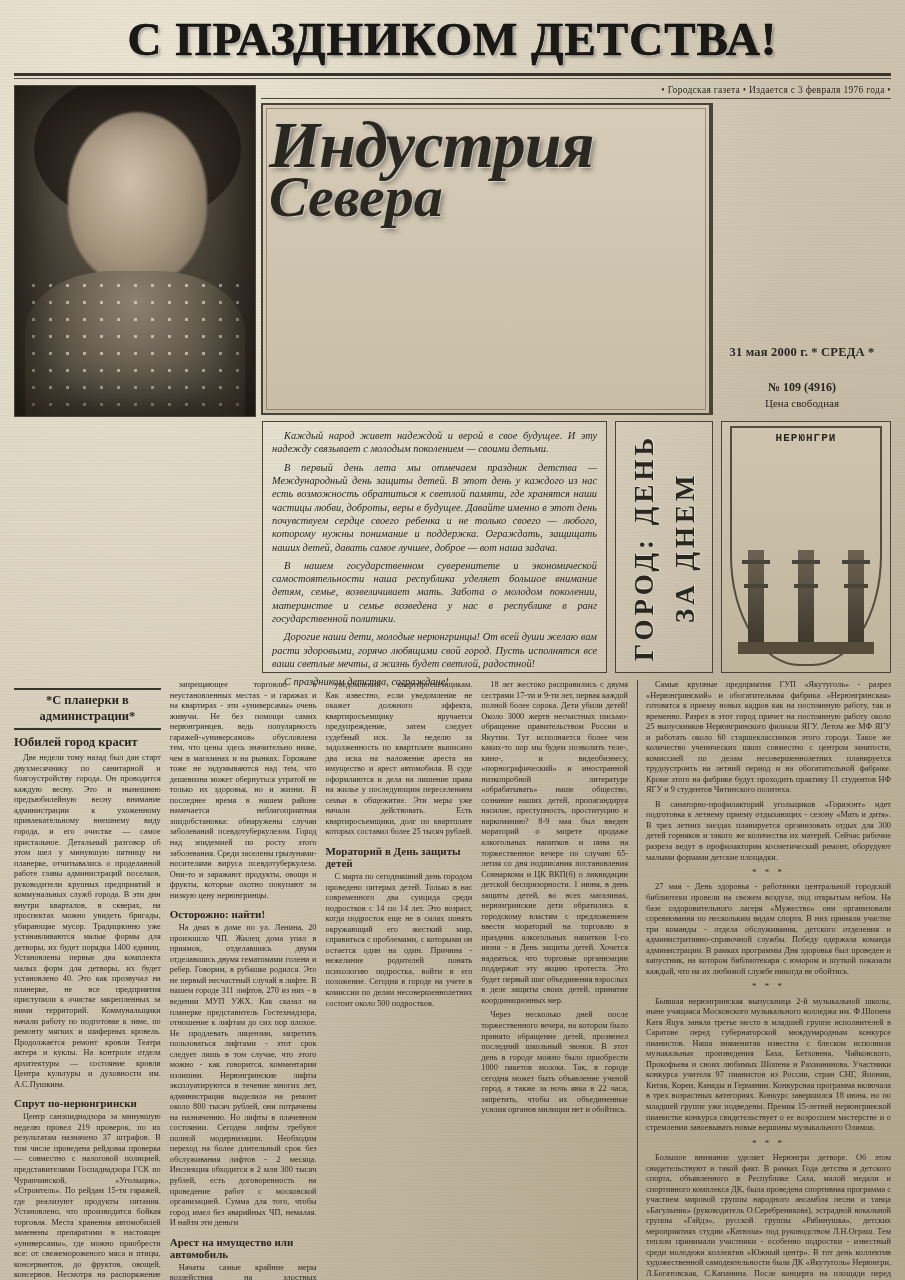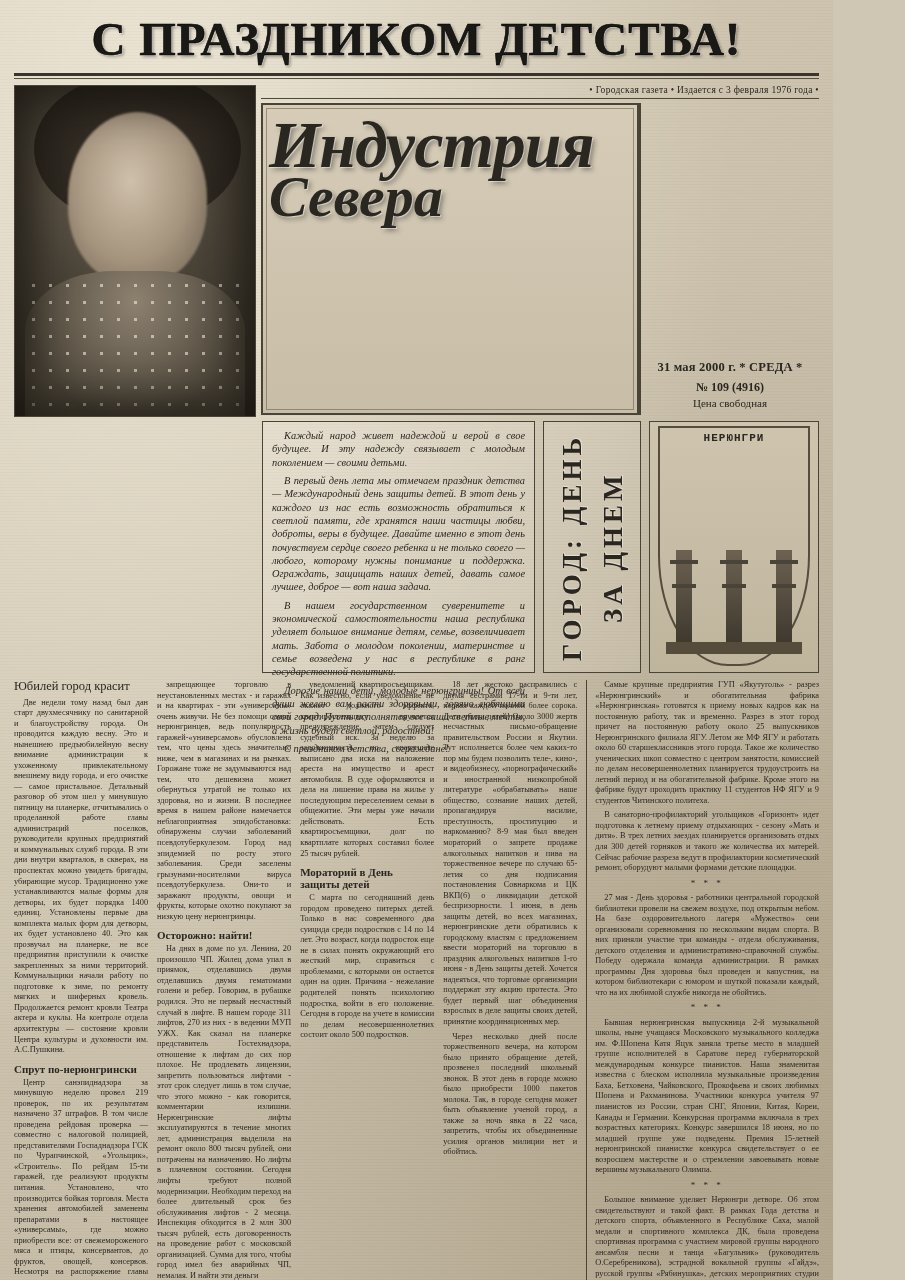--- a/index.html
+++ b/index.html
@@ -4,21 +4,21 @@
 <style>
   html,body{margin:0;padding:0;}
   body{
     width:905px;height:1280px;
     background:#cfc6b4;
     font-family:"Liberation Serif", serif;
     color:#2a2722;
     overflow:hidden;
   }
   .page{
-    position:relative;width:833px;height:1280px;
+    position:relative;width:905px;height:1280px;
     background:
       radial-gradient(ellipse at 20% 12%, rgba(255,250,235,.55), rgba(0,0,0,0) 60%),
       radial-gradient(ellipse at 85% 85%, rgba(120,100,70,.22), rgba(0,0,0,0) 55%),
       linear-gradient(135deg,#d8cfbc 0%,#cdc3ae 40%,#c6bca6 70%,#bfb49d 100%);
     box-sizing:border-box;
     padding:10px 14px;
   }
   .grain{
     position:absolute;inset:0;pointer-events:none;
     background-image:
@@ -100,21 +100,21 @@
     text-shadow:1px 1px 0 rgba(255,255,255,.45), 3px 3px 5px rgba(0,0,0,.35);
     line-height:.92;
   }
   .mast-1{font-size:66px;letter-spacing:-1px;text-align:left;padding-top:6px;}
   .mast-2{font-size:58px;text-align:left;padding-right:14px;margin-top:-6px;}
   .mast-meta{
     width:170px;border-left:2px solid #4a4338;display:flex;flex-direction:column;
     justify-content:flex-end;align-items:center;padding:6px 4px;text-align:center;
   }
   .mast-date{font-size:12.5px;font-weight:bold;letter-spacing:.2px;}
-  .mast-num{font-size:12px;font-weight:bold;margin-top:5px;}
+  .mast-num{font-size:12px;font-weight:bold;margin-top:20px;}
   .mast-price{font-size:11px;margin-top:2px;}
 
   
   .midband{display:flex;gap:8px;margin-top:6px;height:252px;}
   .mid-left{width:240px;}
   .editorial{
     flex:1;border:1px solid #4a4338;padding:7px 9px;
     font-size:10.4px;line-height:1.28;text-align:justify;font-style:italic;
     background:rgba(255,252,243,.18);
   }
@@ -150,21 +150,21 @@
   .emblem .ground{
     position:absolute;left:16px;right:16px;bottom:18px;height:12px;background:#554c3b;z-index:1;
   }
 
   
   .cols{display:flex;gap:9px;margin-top:7px;}
   .col{font-size:8.3px;line-height:1.27;text-align:justify;}
   .c1{width:148px;} .c2{width:148px;} .c3{width:148px;} .c4{width:148px;}
   .c5{width:247px;}
   .col h3{
-    font-size:12.5px;font-weight:normal;margin:0 0 4px;line-height:1.08;text-align:left;
+    font-size:12.5px;font-weight:bold;margin:0 0 4px;line-height:1.08;text-align:left;
   }
   .col h4{
     font-size:11px;font-weight:bold;margin:7px 0 3px;line-height:1.1;text-align:left;
   }
   .col p{margin:0 0 4px;text-indent:9px;}
   .right-col{
     border-left:1px solid #4a4338;padding-left:8px;
   }
   .stars{text-align:center;font-size:9px;letter-spacing:3px;margin:4px 0;}
   .planerka{
@@ -231,20 +231,21 @@
         <div class="tower"></div>
         <div class="tower"></div>
       </div>
       <div class="ground"></div>
     </div>
   </div>
 
   <div class="cols">
 
     <div class="col c1">
+      <div class="planerka">*С планерки в администрации*</div>
       <h3>Юбилей город красит</h3>
       <p>Две недели тому назад был дан старт двухмесячнику по санитарной и благоустройству города. Он проводится каждую весну. Это и нынешнею предъюбилейную весну внимание администрации к ухоженному привлекательному внешнему виду города, и его очистке — самое пристальное. Детальный разговор об этом шел у минувшую пятницу на планерке, отчитывались о проделанной работе главы администраций поселков, руководители крупных предприятий и коммунальных служб города. В эти дни внутри кварталов, в скверах, на проспектах можно увидеть бригады, убирающие мусор. Традиционно уже устанавливаются малые формы для детворы, их будет порядка 1400 единиц. Установлены первые два комплекта малых форм для детворы, их будет установлено 40. Это как прозвучал на планерке, не все предприятия приступили к очистке закрепленных за ними территорий. Коммунальщики начали работу по подготовке к зиме, по ремонту мягких и шиферных кровель. Продолжается ремонт кровли Театра актера и куклы. На контроле отдела архитектуры — состояние кровли Центра культуры и духовности им. А.С.Пушкина.</p>
       <h4>Спрут по-нерюнгрински</h4>
       <p>Центр санэпиднадзора за минувшую неделю провел 219 проверок, по их результатам назначено 37 штрафов. В том числе проведена рейдовая проверка — совместно с налоговой полицией, представителями Госпаднадзора ГСК по Чурапчинской, «Угольщик», «Строитель». По рейдам 15-ти гаражей, где реализуют продукты питания. Установлено, что производится бойкая торговля. Места хранения автомобилей заменены препаратами в настоящее «универсамы», где можно приобрести все: от свежемороженого мяса и птицы, консервантов, до фруктов, овощей, консервов. Несмотря на распоряжение главы администрации,</p>
     </div>
 
     <div class="col c2">
       <p>запрещающее торговлю в неустановленных местах - и гаражах и на квартирах - эти «универсамы» очень живучи. Не без помощи самих нерюнгринцев, ведь популярность гаражей-«универсамов» обусловлена тем, что цены здесь значительно ниже, чем в магазинах и на рынках. Горожане тоже не задумываются над тем, что дешевизна может обернуться утратой не только их здоровья, но и жизни. В последнее время в нашем районе намечается неблагоприятная эпидобстановка: обнаружены случаи заболеваний псевдотуберкулезом. Город над эпидемией по росту этого заболевания. Среди заселены грызунами-носителями вируса псевдотуберкулеза. Они-то и заражают продукты, овощи и фрукты, которые охотно покупают за низкую цену нерюнгринцы.</p>
       <h4>Осторожно: найти!</h4>
       <p>На днях в доме по ул. Ленина, 20 произошло ЧП. Жилец дома упал в приямок, отделавшись двумя отделавшись двумя гематомами голени и ребер. Говорим, в рубашке родился. Это не первый несчастный случай в лифте. В нашем городе 311 лифтов, 270 из них - в ведении МУП УЖХ. Как сказал на планерке представитель Гостехнадзора, отношение к лифтам до сих пор плохое. Не продлевать лицензии, запретить пользоваться лифтами - этот срок следует лишь в том случае, что этого можно - как говорится, комментарии излишни. Нерюнгринские лифты эксплуатируются в течение многих лет, администрация выделила на ремонт около 800 тысяч рублей, они потрачены на назначению. Но лифты в плачевном состоянии. Сегодня лифты требуют полной модернизации. Необходим переход на более длительный срок без обслуживания лифтов - 2 месяца. Инспекция обходится в 2 млн 300 тысяч рублей, есть договоренность на проведение работ с московской организацией. Сумма для того, чтобы город имел без аварийных ЧП, немалая. И найти эти деньги</p>

